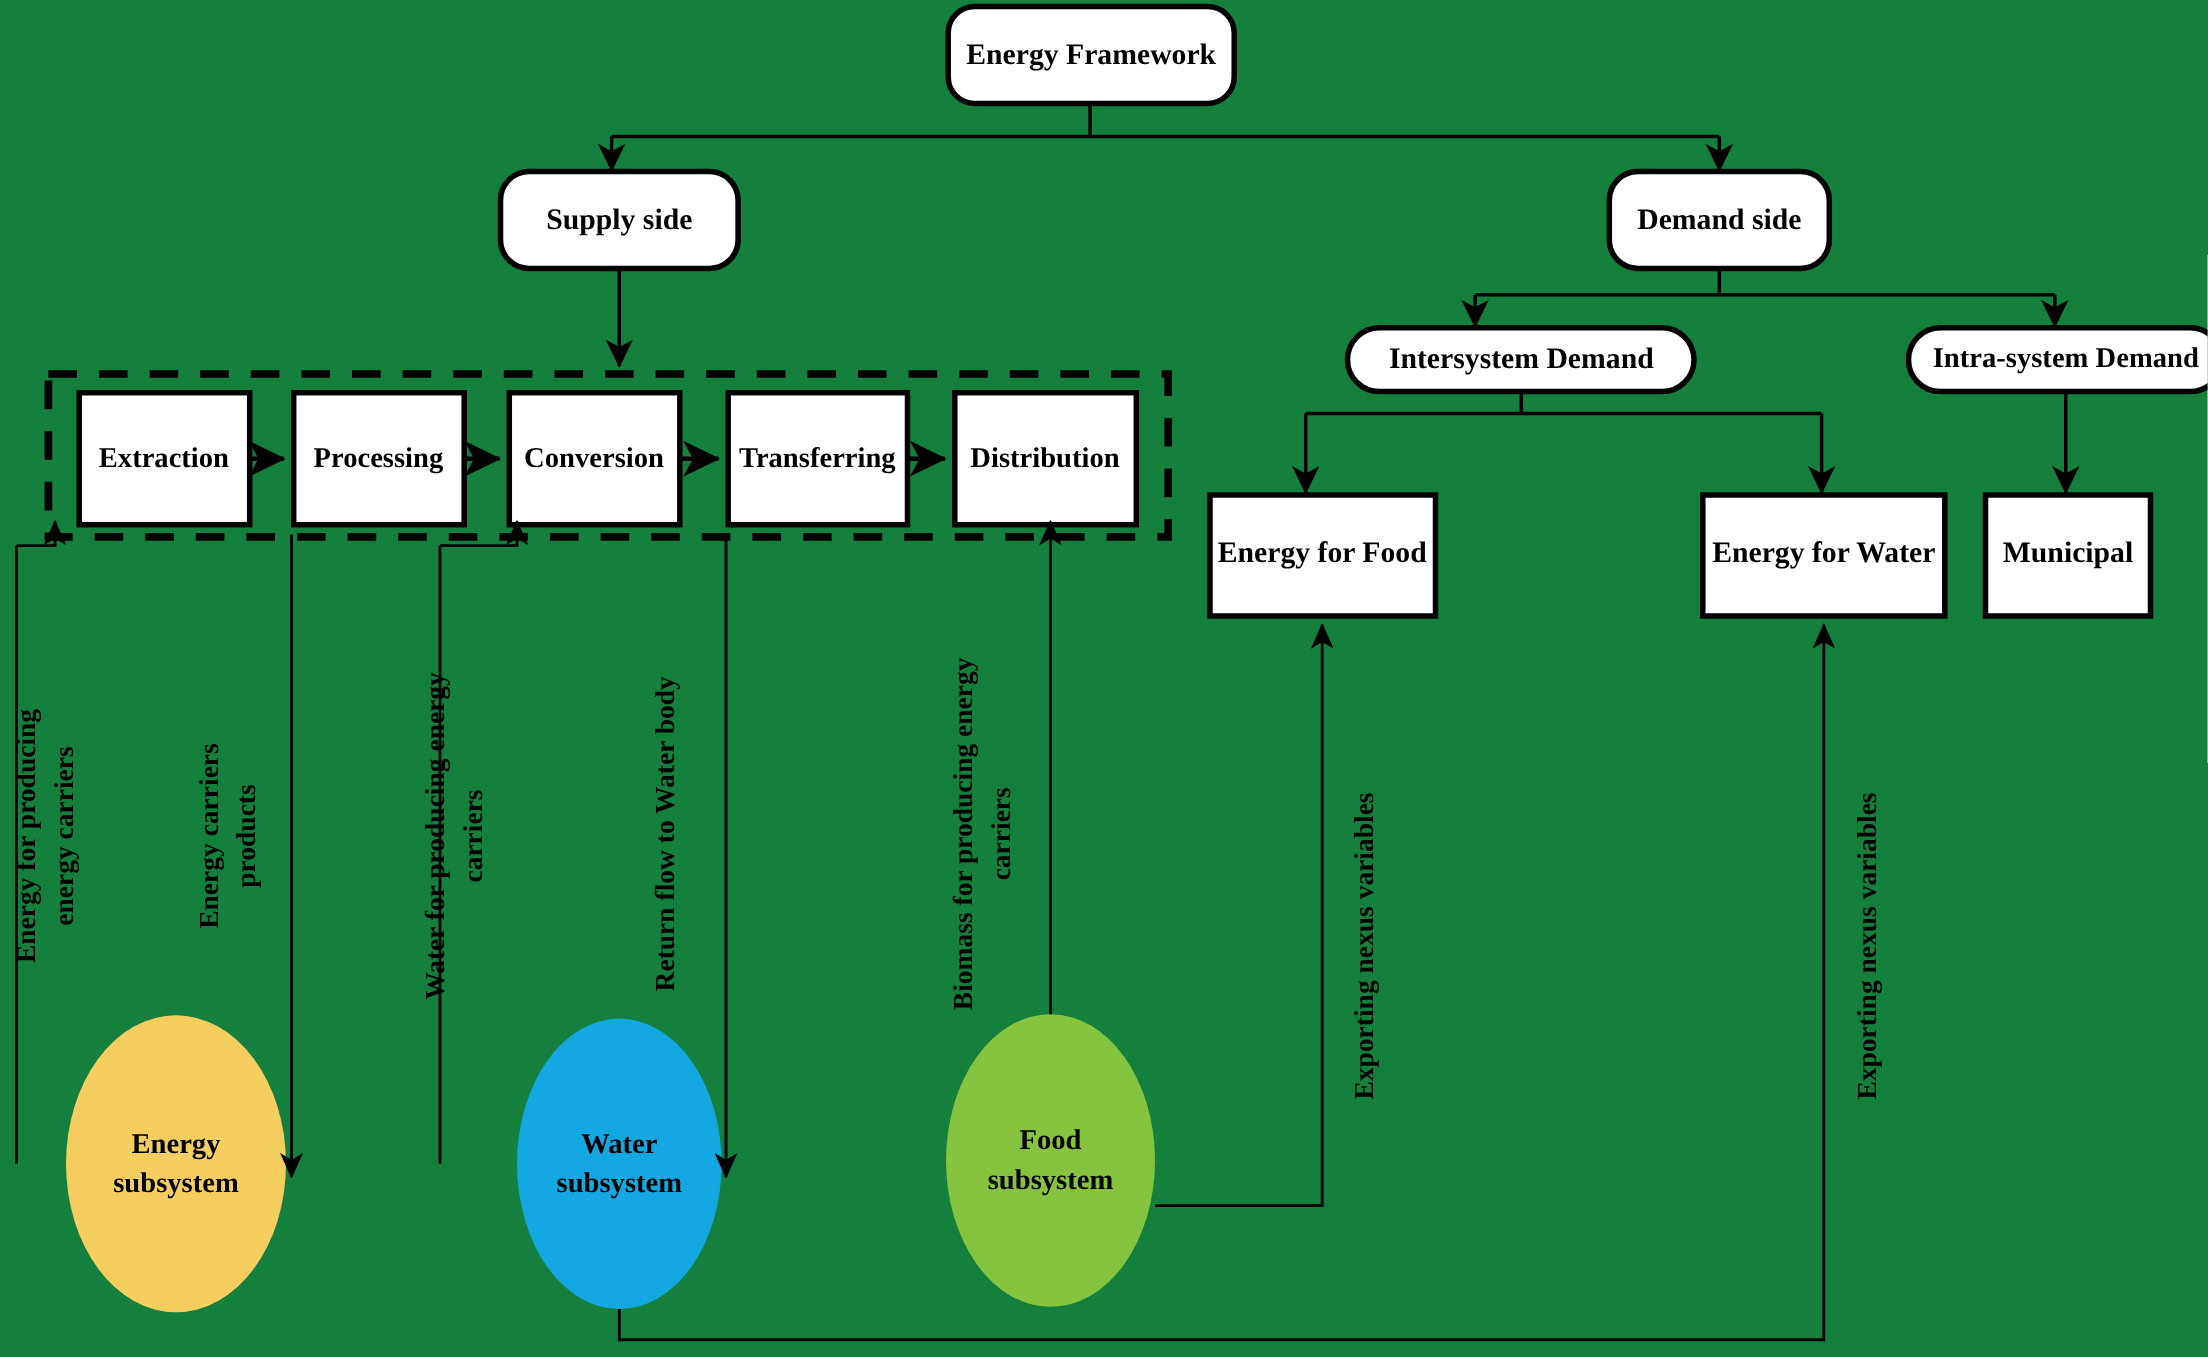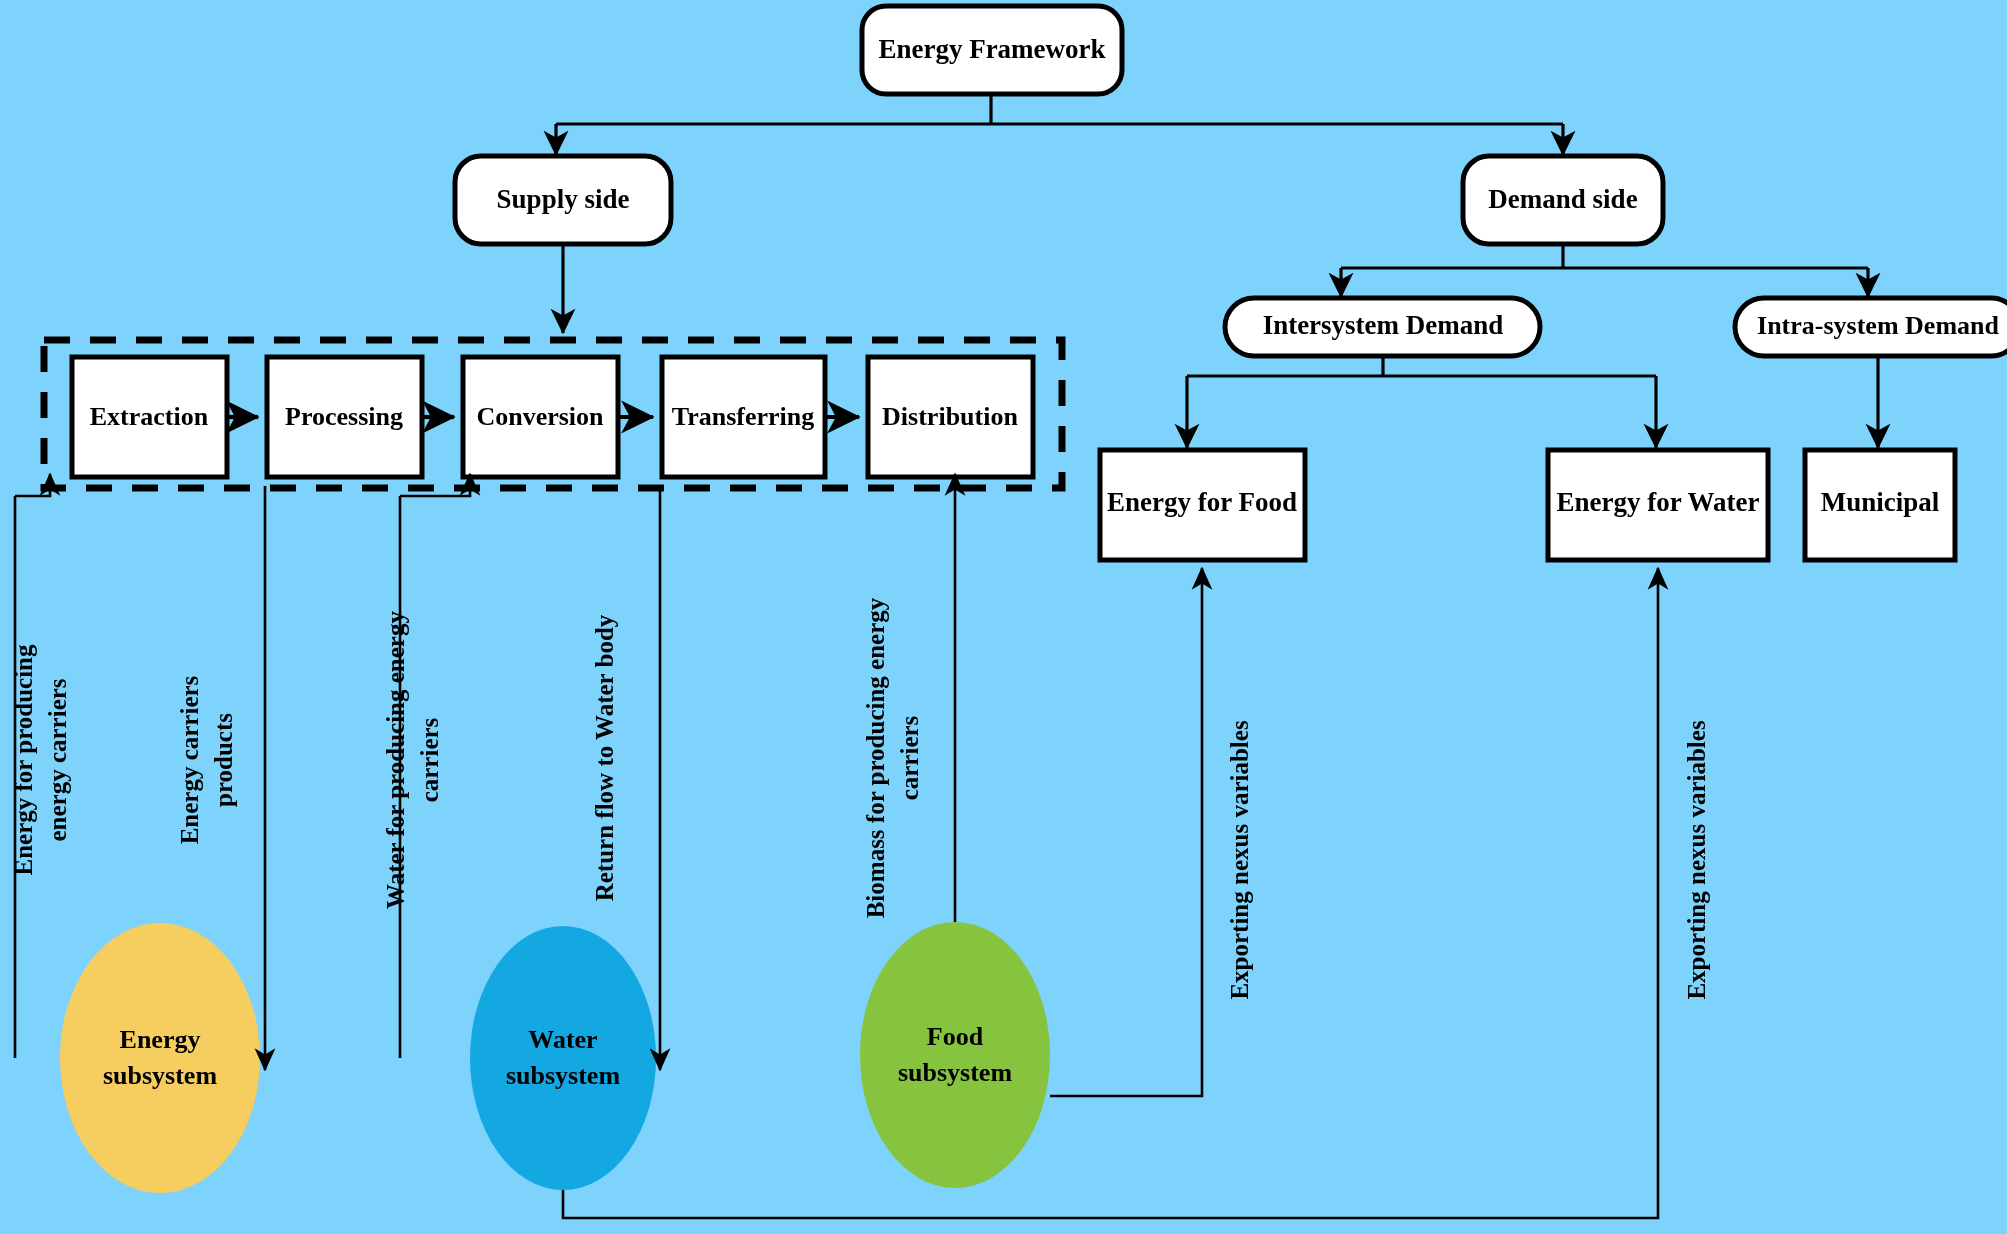--- a/index.html
+++ b/index.html
@@ -4,21 +4,21 @@
 <style>
   html, body {
     margin: 0;
     padding: 0;
     background: #ffffff;
   }
   #stage {
     position: relative;
     width: 2007px;
     height: 1234px;
-    background: #7dd3fc;
+    background: #15803d;
     font-family: "Liberation Serif", "DejaVu Serif", serif;
     overflow: hidden;
   }
   svg#diagram {
     position: absolute;
     inset: 0;
     width: 2007px;
     height: 1234px;
   }
   .node-text {

